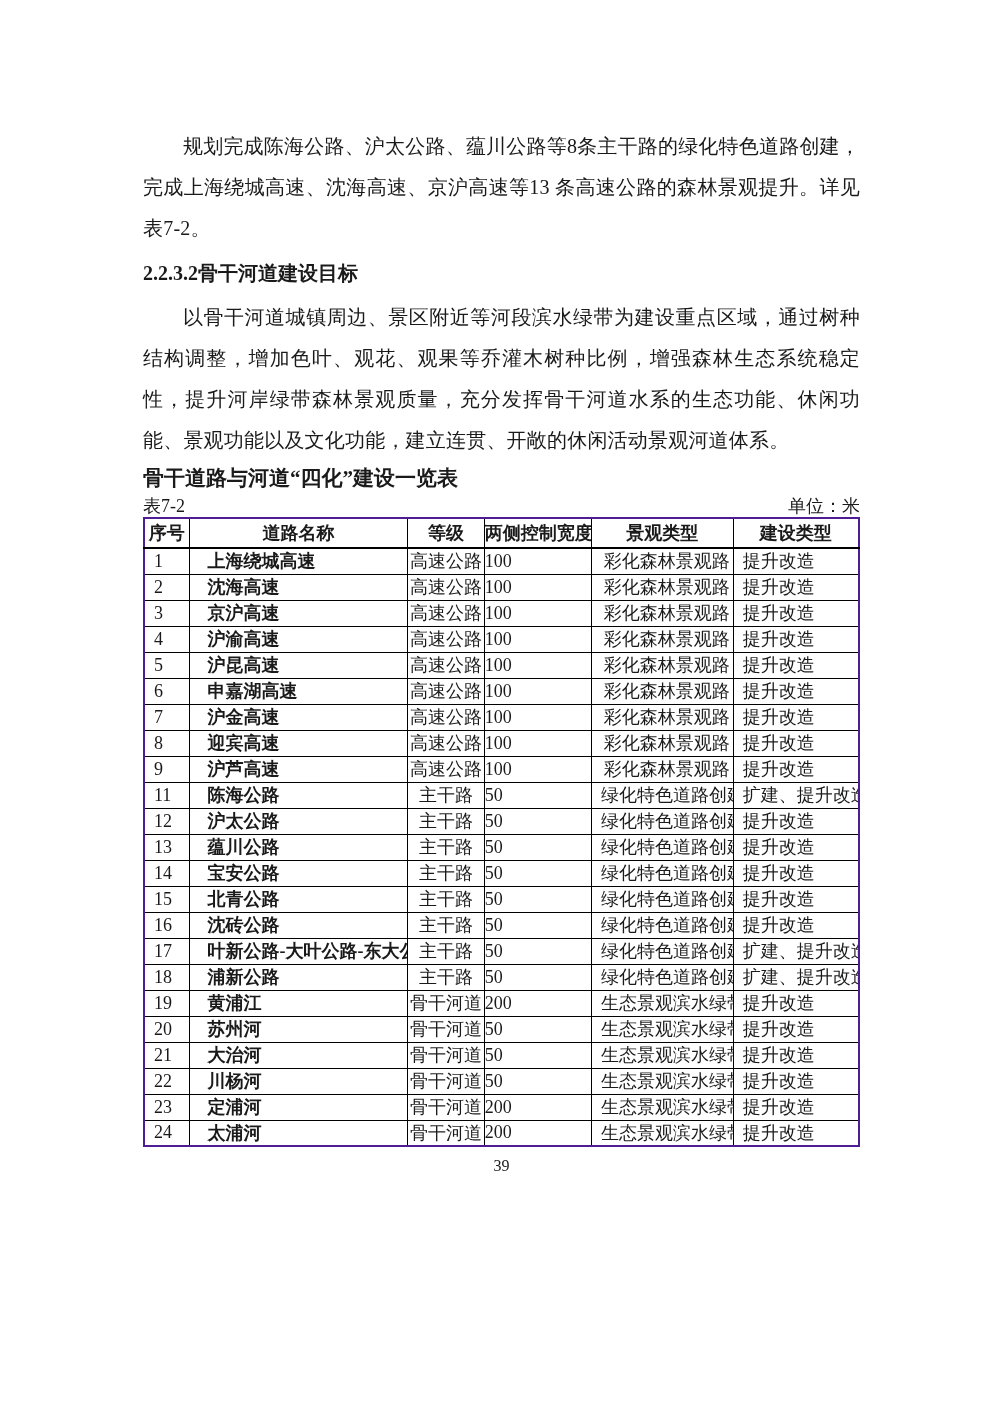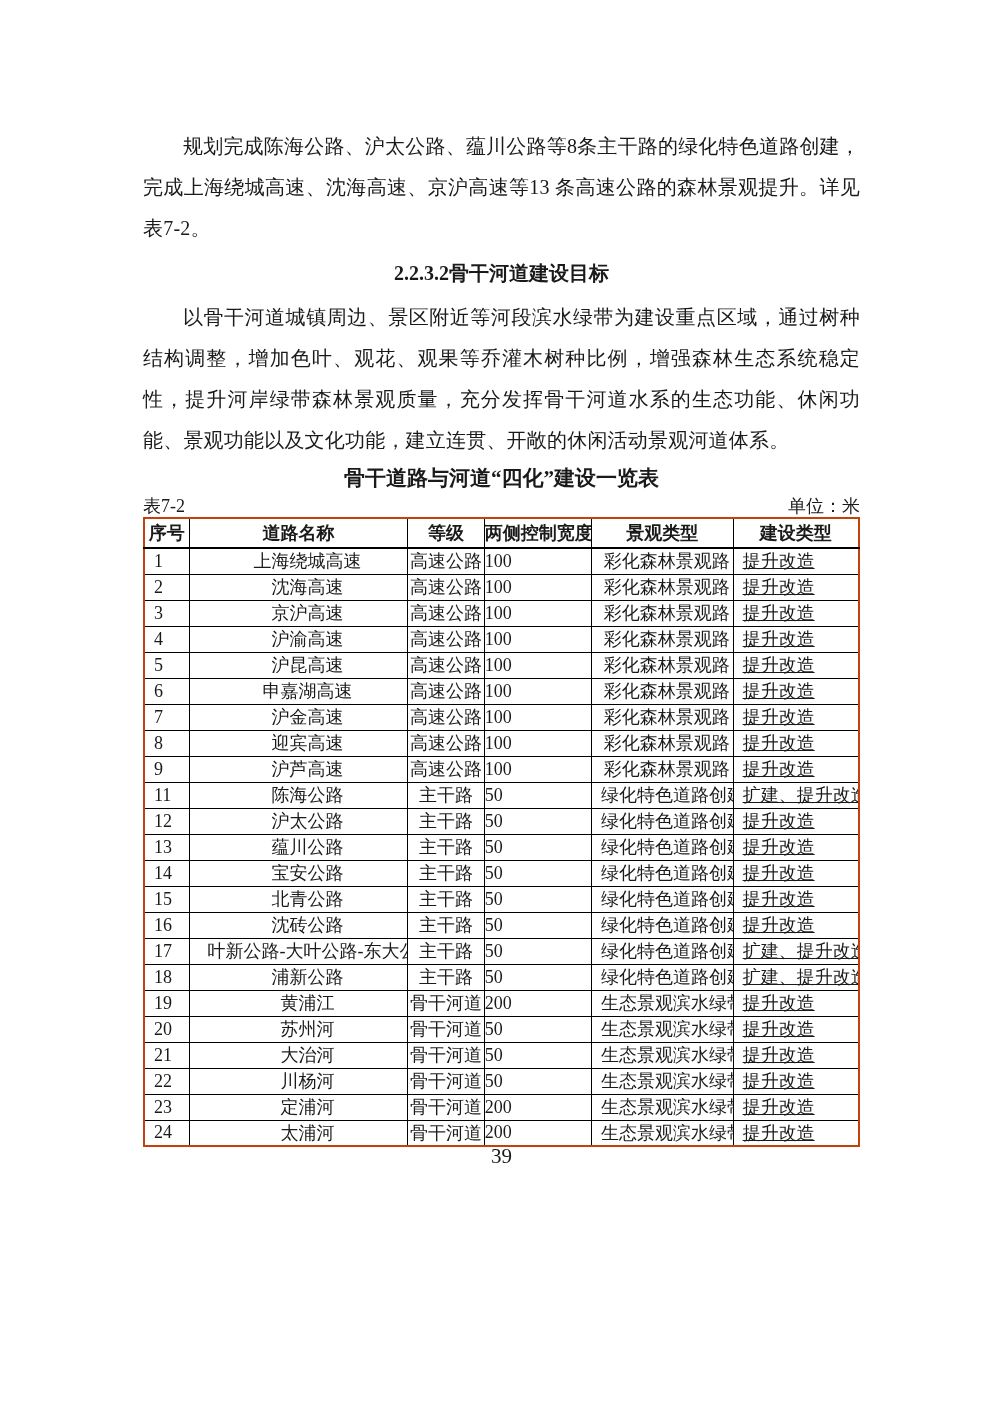--- a/index.html
+++ b/index.html
@@ -22,43 +22,41 @@
     line-height: 41px;
     text-align: justify;
     text-indent: 2em;
     letter-spacing: 0.2px;
   }
   .section-heading {
     font-size: 20px;
     font-weight: bold;
     line-height: 32px;
     margin: 8px 0 8px 0;
-    text-align: center;
   }
   .table-title {
     font-size: 21px;
     font-weight: bold;
-    text-align: center;
     line-height: 30px;
     margin-top: 2px;
   }
   .table-caption-row {
     display: flex;
     justify-content: space-between;
     align-items: flex-end;
     font-size: 18px;
     height: 22px;
     line-height: 22px;
     margin-top: 2px;
     gap: 24px;
   }
   table.roads {
     width: 100%;
     border-collapse: collapse;
-    border: 2px solid #c2410c;
+    border: 2px solid #4c1d95;
     table-layout: fixed;
   }
   table.roads th, table.roads td {
     border: 1px solid #000;
     font-size: 18px;
     overflow: hidden;
     white-space: nowrap;
   }
   table.roads th {
     height: 30px;
@@ -69,29 +67,30 @@
   table.roads td { height: 26px; }
   
   col.c-idx   { width: 6.3%; }
   col.c-name  { width: 30.6%; }
   col.c-grade { width: 10.7%; }
   col.c-width { width: 15.0%; }
   col.c-scape { width: 19.8%; }
   col.c-build { width: 17.6%; }
   
   table.roads td:nth-child(1) { text-align: left; padding-left: 9px; }
-  table.roads td:nth-child(2) { text-align: center; padding-left: 18px; }
+  table.roads td:nth-child(2) { text-align: left; padding-left: 18px; font-weight: bold; }
   table.roads td:nth-child(3) { text-align: center; }
   table.roads td:nth-child(4) { text-align: left; }
   table.roads td:nth-child(5) { text-align: center; padding-left: 9px; }
-  table.roads td:nth-child(6) { text-align: left; padding-left: 9px; text-decoration: underline; }
+  table.roads td:nth-child(6) { text-align: left; padding-left: 9px; }
   .page-number {
     text-align: center;
-    font-size: 21px;
+    font-size: 16px;
     line-height: 18px;
+    margin-top: 10px;
   }
 </style>
 </head>
 <body>
 
 <div class="page">
 
   <p class="body-para">规划完成陈海公路、沪太公路、蕴川公路等8条主干路的绿化特色道路创建，完成上海绕城高速、沈海高速、京沪高速等13 条高速公路的森林景观提升。详见表7-2。</p>
 
   <div class="section-heading">2.2.3.2骨干河道建设目标</div>

